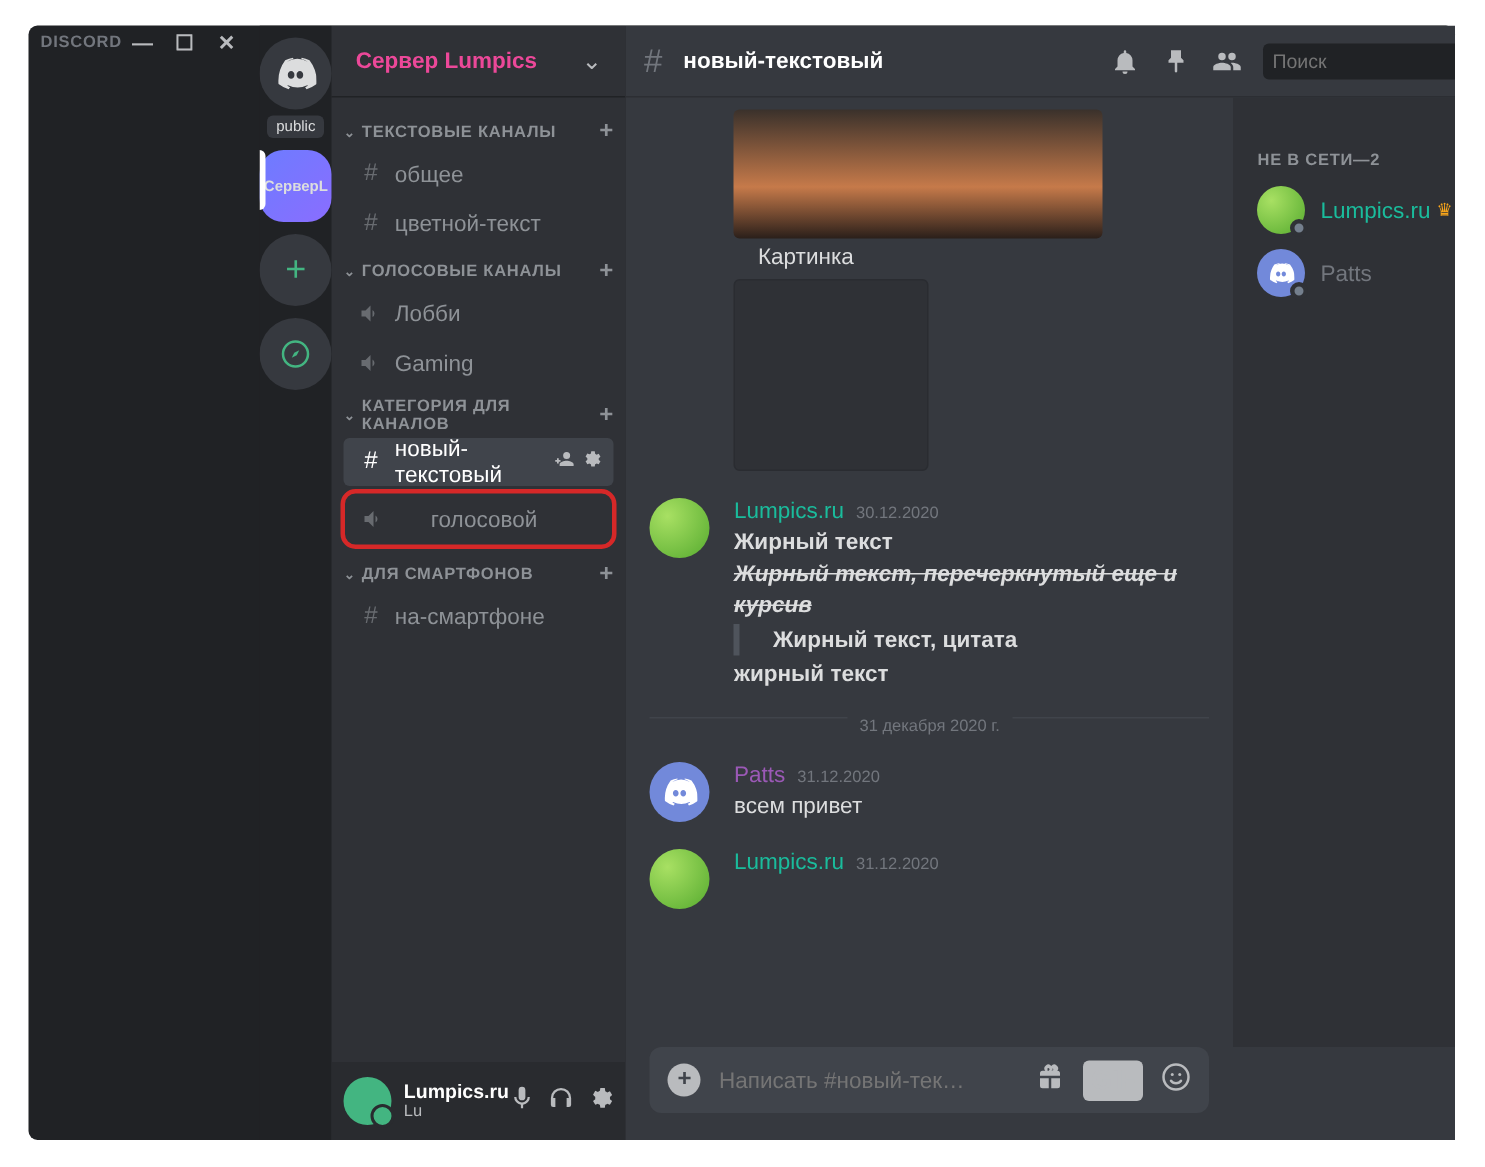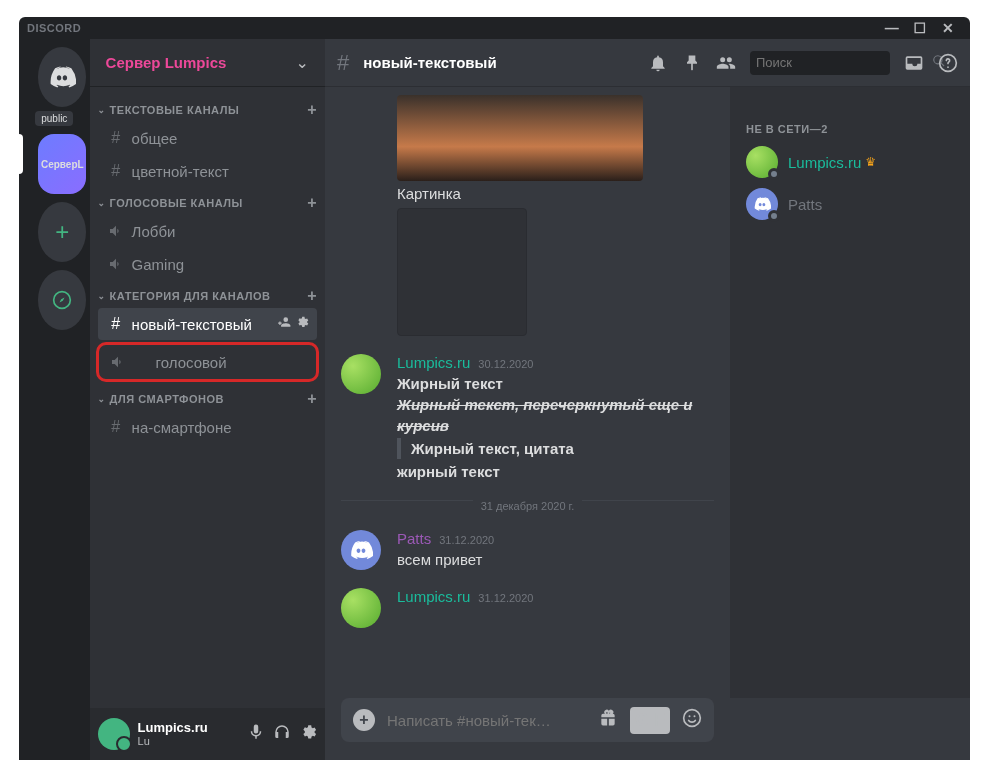--- a/index.html
+++ b/index.html
@@ -1,25 +1,25 @@
 <!DOCTYPE html>
 <html><head>
 <meta charset="utf-8">
 <style>
 * { margin: 0; padding: 0; box-sizing: border-box; font-family: 'Whitney', 'Helvetica Neue', Helvetica, Arial, sans-serif; }
 body { background: #fff; width: 990px; height: 778px; overflow: hidden; }
-.window { position: absolute; left: 19px; top: 17px; width: 951px; height: 743px; background: #202225; border-radius: 6px; display: flex; flex-direction: column; }
+.window { position: absolute; left: 19px; top: 17px; width: 951px; height: 743px; background: #202225; border-radius: 6px; display: flex; flex-direction: row; }
 .titlebar { height: 22px; display: flex; align-items: center; padding: 0 8px; color: #72767d; font-size: 11px; font-weight: 700; letter-spacing: 0.5px; }
 .titlebar-spacer { flex: 1; }
 .win-btn { width: 28px; height: 22px; display: flex; align-items: center; justify-content: center; color: #b9bbbe; font-size: 14px; cursor: pointer; }
 .main { flex: 1; display: flex; overflow: hidden; }
 
 
 .server-rail { width: 72px; background: #202225; display: flex; flex-direction: column; align-items: center; padding-top: 8px; gap: 8px; }
-.rail-item { width: 48px; height: 60px; border-radius: 50%; background: #36393f; display: flex; align-items: center; justify-content: center; color: #dcddde; cursor: pointer; margin-left: 16px; }
+.rail-item { width: 48px; height: 48px; border-radius: 50%; background: #36393f; display: flex; align-items: center; justify-content: center; color: #dcddde; cursor: pointer; }
 .rail-item.home { background: #36393f; }
 .rail-item.home svg { width: 28px; height: 28px; fill: #dcddde; }
 .rail-badge { font-size: 10px; background: #36393f; color: #dcddde; padding: 2px 6px; border-radius: 4px; margin-top: -4px; }
 .rail-item.selected { border-radius: 16px; background: linear-gradient(135deg, #6d7cff, #8a6dff); font-size: 10px; font-weight: 600; }
 .rail-item.add { color: #43b581; font-size: 24px; }
 .rail-item.explore { background: #36393f; color: #43b581; }
 .rail-pill { position: absolute; left: 0; width: 4px; height: 40px; background: #fff; border-radius: 0 4px 4px 0; }
 
 
 .channels { width: 240px; background: #2f3136; display: flex; flex-direction: column; }
@@ -56,38 +56,38 @@
 .chat-header { height: 48px; display: flex; align-items: center; padding: 0 12px; border-bottom: 1px solid #2c2e33; gap: 14px; }
 .chat-header .hash { color: #72767d; font-size: 22px; }
 .chat-header .title { color: #fff; font-size: 15px; font-weight: 600; flex: 1; }
 .hdr-icon { color: #b9bbbe; cursor: pointer; display: flex; }
 .search { background: #202225; border-radius: 4px; height: 24px; width: 140px; display: flex; align-items: center; padding: 0 6px; }
 .search input { background: none; border: none; outline: none; color: #dcddde; font-size: 13px; flex: 1; }
 .search .si { color: #72767d; }
 
 .messages { flex: 1; overflow-y: auto; padding: 8px 16px 16px 16px; }
 .img-attach { width: 246px; height: 86px; background: linear-gradient(180deg, #3a312b 0%, #c67a4a 60%, #2a1f1a 100%); border-radius: 4px; margin-left: 56px; }
-.caption { color: #dcddde; font-size: 15px; margin-left: 56px; margin-top: 4px; }
+.caption { color: #dcddde; font-size: 15px; margin-left: 72px; margin-top: 4px; }
 .img-box { width: 130px; height: 128px; background: #2f3136; border-radius: 4px; margin-left: 56px; margin-top: 6px; border: 1px solid #2a2c31; }
 
 .msg { display: flex; margin-top: 18px; }
 .msg-avatar { width: 40px; height: 40px; border-radius: 50%; margin-right: 16px; flex-shrink: 0; }
 .msg-avatar.green { background: radial-gradient(circle at 30% 30%, #a8e063, #56ab2f); }
 .msg-avatar.discord { background: #7289da; display: flex; align-items: center; justify-content: center; }
 .msg-avatar.discord svg { width: 24px; height: 24px; fill: #fff; }
 .msg-body { flex: 1; }
 .msg-head { display: flex; align-items: baseline; gap: 8px; }
 .msg-author { font-size: 15px; font-weight: 500; }
 .msg-author.teal { color: #1abc9c; }
 .msg-author.purple { color: #9b59b6; }
 .msg-time { color: #72767d; font-size: 11px; }
 .msg-content { color: #dcddde; font-size: 15px; line-height: 1.4; margin-top: 2px; }
 .msg-content .bold { font-weight: 700; }
 .msg-content .strike-italic { font-weight: 700; font-style: italic; text-decoration: line-through; }
-.msg-content .quote { border-left: 4px solid #4f545c; padding-left: 10px; margin: 2px 0; font-weight: 700; }
+.msg-content .quote { border-left: 4px solid #4f545c; padding-left: 22px; margin: 2px 0; font-weight: 700; }
 
 .divider { display: flex; align-items: flex-start; margin: 18px 0 6px 0; }
 .divider::before, .divider::after { content: ''; flex: 1; height: 1px; background: #40444b; }
 .divider span { color: #72767d; font-size: 11px; padding: 0 8px; }
 
 .composer { margin: 0 16px 18px 16px; background: #40444b; border-radius: 8px; height: 44px; display: flex; align-items: center; padding: 0 12px; gap: 12px; }
 .composer .plus-circle { width: 22px; height: 22px; border-radius: 50%; background: #b9bbbe; color: #40444b; display: flex; align-items: center; justify-content: center; font-size: 16px; font-weight: 700; cursor: pointer; }
 .composer input { flex: 1; background: none; border: none; outline: none; color: #dcddde; font-size: 15px; }
 .composer .c-icon { color: #b9bbbe; font-size: 18px; cursor: pointer; }
 .gif-btn { background: #b9bbbe; color: #40444b; font-size: 10px; font-weight: 800; padding: 3px 5px; border-radius: 4px; }

